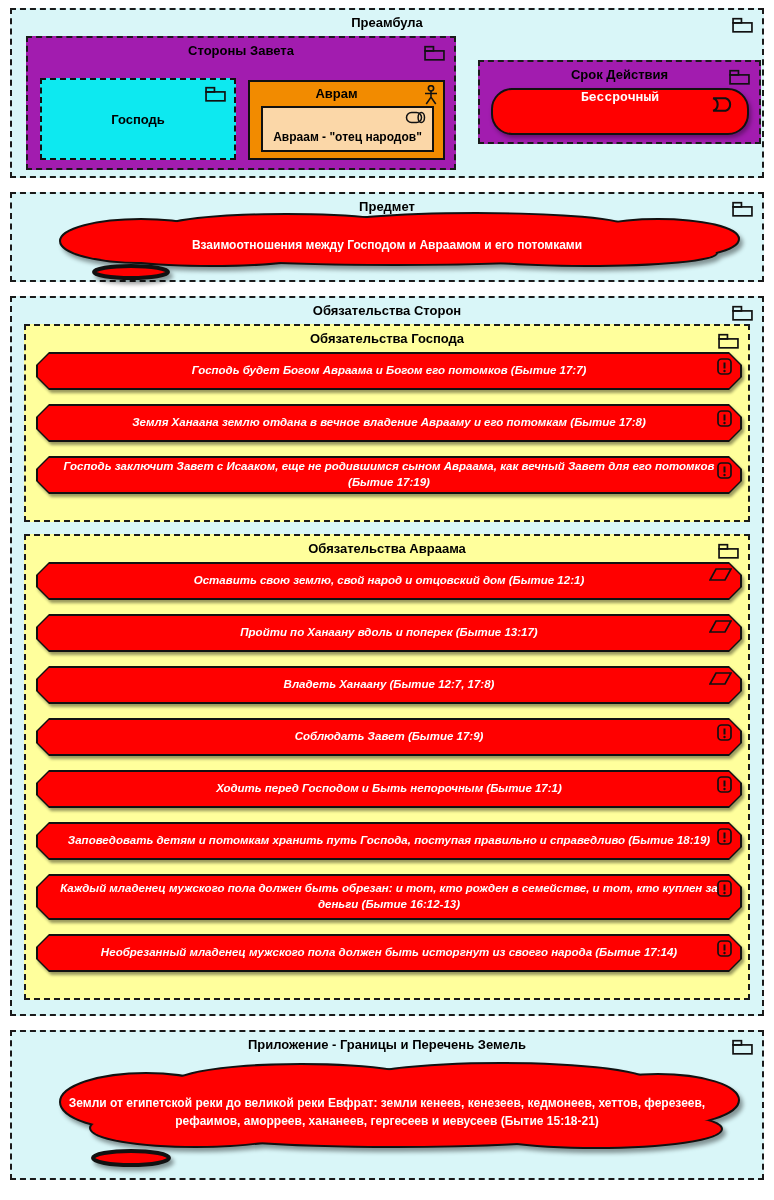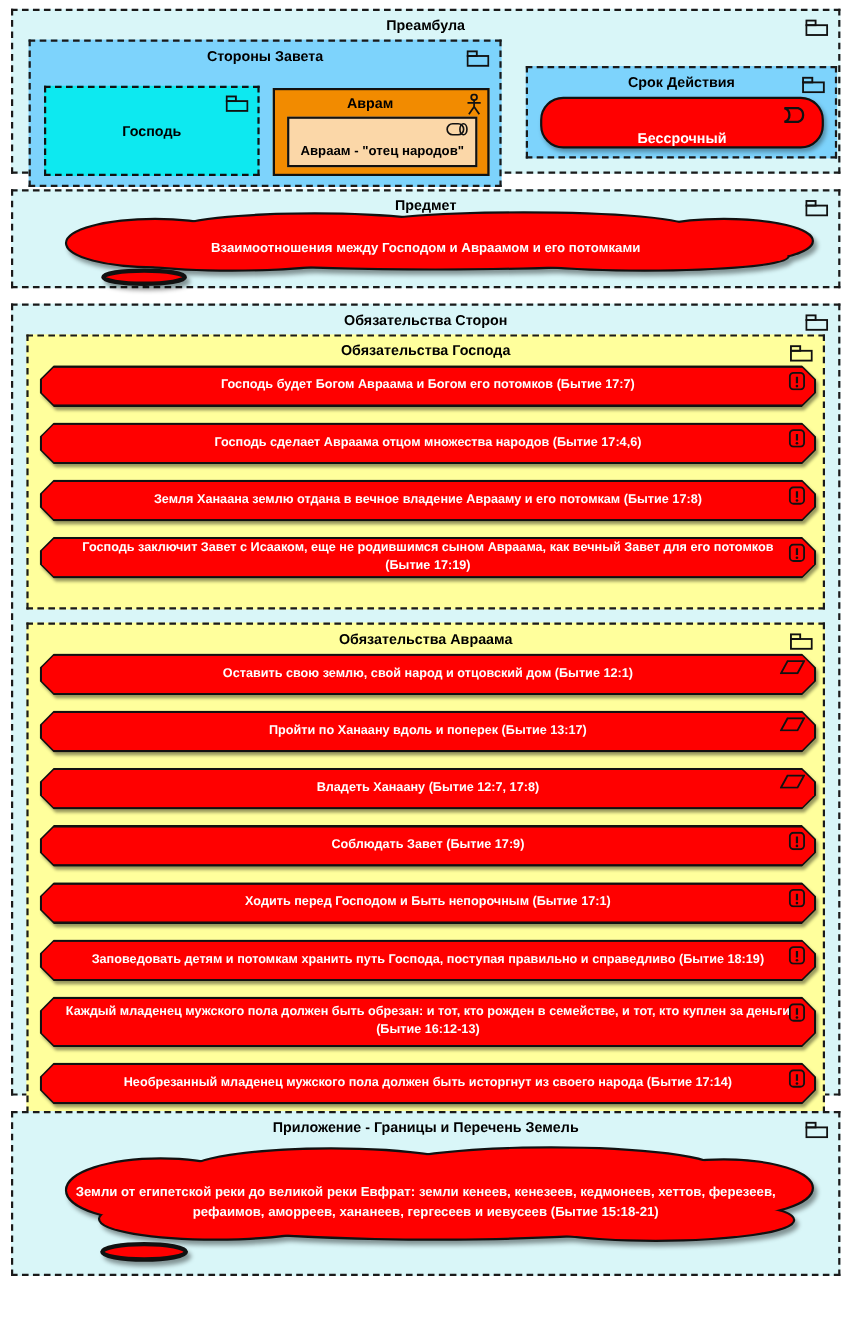--- a/index.html
+++ b/index.html
@@ -10,24 +10,24 @@
   }
   .page{position:relative;padding:8px 10px;box-sizing:border-box;}
   
   .grp{
     position:relative;background:#D9F6F8;border:2px dashed #1a1a1a;
     box-sizing:border-box;margin:0 0 14px 0;
   }
   .grp-title{position:absolute;top:5px;left:30px;right:30px;text-align:center;font-size:13px;z-index:4;}
   .folder{position:absolute;top:7px;right:9px;width:21px;height:16px;z-index:4;}
   
-  .ybox{position:absolute;background:#7dd3fc;border:2px dashed #1a1a1a;box-sizing:border-box;}
+  .ybox{position:absolute;background:#a21caf;border:2px dashed #1a1a1a;box-sizing:border-box;}
   .ybox-flow{position:relative;background:#FFFF9C;border:2px dashed #1a1a1a;box-sizing:border-box;}
   
-  .preamble{height:150px;}
+  .preamble{height:170px;}
   .parties{left:14px;top:26px;width:430px;height:134px;}
   .lord-node{
     position:absolute;left:12px;top:40px;width:196px;height:82px;background:#0DE9F0;
     border:2px dashed #111;box-sizing:border-box;display:flex;align-items:center;justify-content:center;
     font-size:13px;
   }
   .lord-node .folder{top:6px;right:8px;}
   .abram-node{
     position:absolute;left:220px;top:42px;width:197px;height:80px;background:#F28B00;
     border:2px solid #111;box-sizing:border-box;
@@ -37,22 +37,23 @@
   .role-node{
     position:absolute;left:11px;top:24px;width:173px;height:46px;background:#FBD7A8;
     border:2px solid #111;box-sizing:border-box;
   }
   .role-label{position:absolute;bottom:6px;left:0;right:0;text-align:center;font-size:12px;}
   .role-icon{position:absolute;top:3px;right:5px;width:22px;height:13px;}
   .term{left:455px;top:50px;width:283px;height:84px;margin-left:11px;}
   .pill{
     position:absolute;left:11px;top:26px;width:258px;height:47px;background:#FF0000;
     border:2.5px solid #111;border-radius:21px;box-sizing:border-box;
-    display:flex;align-items:flex-end;justify-content:center;color:#fff;font-size:13px;
+    display:flex;align-items:flex-start;justify-content:center;color:#fff;font-size:13px;
     filter:drop-shadow(2px 3px 2px rgba(0,0,0,.35));
+    font-family:Liberation Mono, monospace;
   }
   .svc-icon{position:absolute;top:6px;right:10px;width:27px;height:17px;}
   
   .subject{height:90px;}
   .appendix{height:150px;margin-bottom:0;}
   .cloud-svg{position:absolute;left:34px;filter:drop-shadow(3px 4px 2px rgba(0,0,0,.4));}
   .cloud-text{
     position:absolute;left:70px;right:70px;text-align:center;color:#fff;font-size:12px;
     line-height:1.5;z-index:3;
   }
@@ -67,21 +68,21 @@
   .oct-outer{
     position:absolute;inset:0;background:#111;
     clip-path:polygon(13px 0,calc(100% - 13px) 0,100% 13px,100% calc(100% - 13px),calc(100% - 13px) 100%,13px 100%,0 calc(100% - 13px),0 13px);
   }
   .oct-inner{
     position:absolute;inset:2px;background:#FF0000;
     clip-path:polygon(11px 0,calc(100% - 11px) 0,100% 11px,100% calc(100% - 11px),calc(100% - 11px) 100%,11px 100%,0 calc(100% - 11px),0 11px);
     display:flex;align-items:center;justify-content:center;
   }
   .oct-text{
-    color:#fff;font-size:11.5px;line-height:1.35;text-align:center;padding:0 26px;
+    color:#fff;font-size:11.5px;line-height:1.35;text-align:center;padding:0 26px;font-style:italic;
   }
   .corner-icon{position:absolute;top:4px;right:8px;}
   svg{display:block;}
 </style>
 </head>
 <body>
 
 <div class="page">
 
   <section class="grp preamble">
@@ -227,34 +228,20 @@
             <svg viewBox="0 0 15 17" width="15" height="17">
                   <rect x="1" y="1" width="13" height="15" rx="3.5" fill="none" stroke="#111" stroke-width="1.7"></rect>
                   <path d="M7.5 4.5 v6" stroke="#111" stroke-width="2"></path>
                   <circle cx="7.5" cy="13" r="1.2" fill="#111"></circle>
                 </svg>
           </span>
         </div>
           </div>
       </div>
 
-      <div class="oct-wrap">
-        <div class="oct-outer">
-            <div class="oct-inner">
-          <span class="oct-text">Господь сделает Авраама отцом множества народов (Бытие 17:4,6)</span>
-          <span class="corner-icon">
-            <svg viewBox="0 0 15 17" width="15" height="17">
-                  <rect x="1" y="1" width="13" height="15" rx="3.5" fill="none" stroke="#111" stroke-width="1.7"></rect>
-                  <path d="M7.5 4.5 v6" stroke="#111" stroke-width="2"></path>
-                  <circle cx="7.5" cy="13" r="1.2" fill="#111"></circle>
-                </svg>
-          </span>
-        </div>
-          </div>
-      </div>
 
       <div class="oct-wrap">
         <div class="oct-outer">
             <div class="oct-inner">
           <span class="oct-text">Земля Ханаана землю отдана в вечное владение Аврааму и его потомкам (Бытие 17:8)</span>
           <span class="corner-icon">
             <svg viewBox="0 0 15 17" width="15" height="17">
                   <rect x="1" y="1" width="13" height="15" rx="3.5" fill="none" stroke="#111" stroke-width="1.7"></rect>
                   <path d="M7.5 4.5 v6" stroke="#111" stroke-width="2"></path>
                   <circle cx="7.5" cy="13" r="1.2" fill="#111"></circle>

